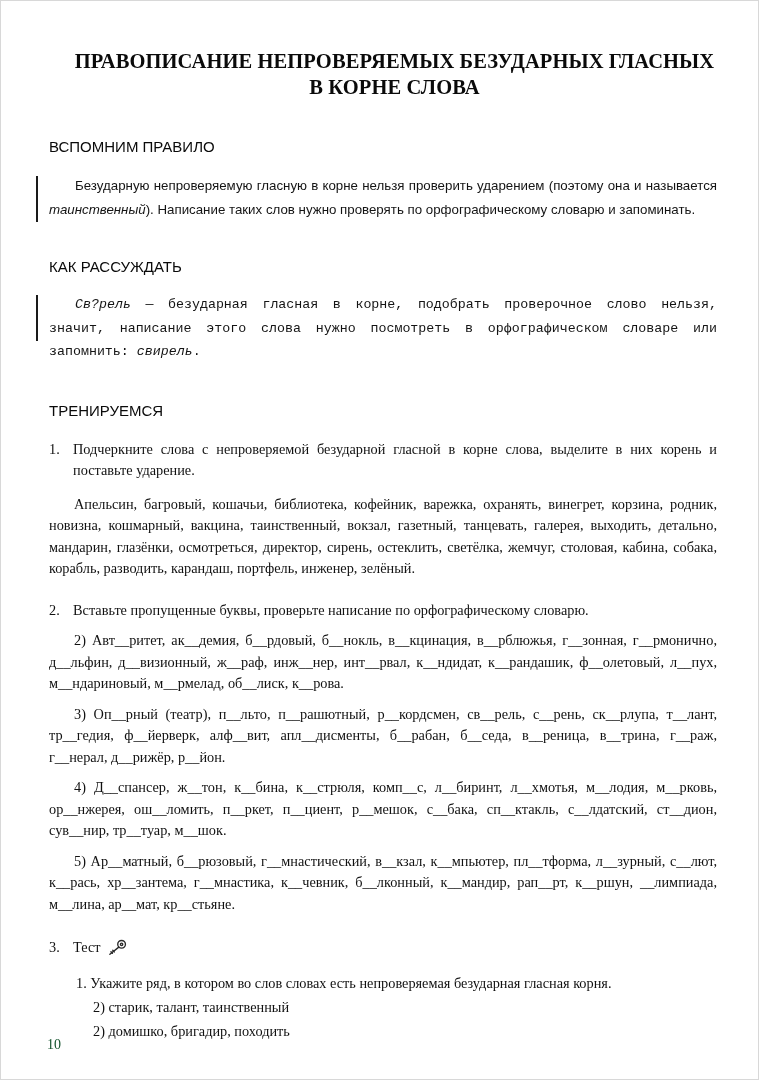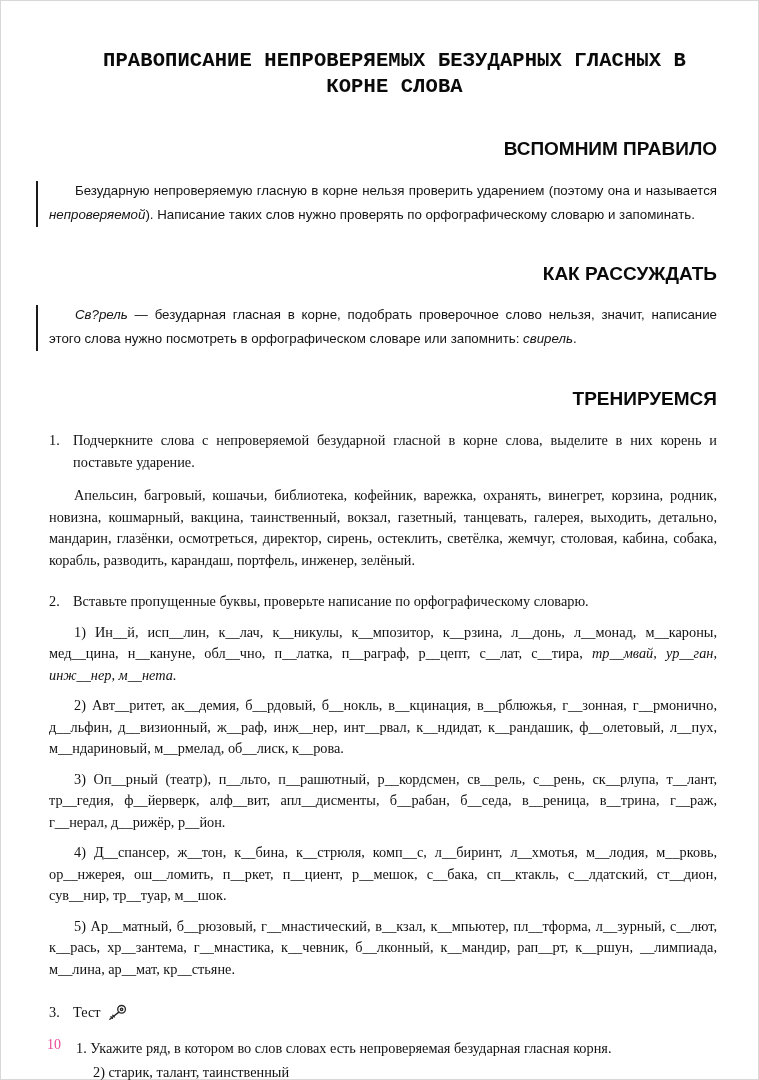--- a/index.html
+++ b/index.html
@@ -27,37 +27,37 @@
   }
   .content {
     position: absolute;
     left: 48px;
     top: 0;
     width: 668px;
   }
 
   
   .title {
-    font-family: Liberation Mono, monospace;
+    font-family: Liberation Serif, serif;
     font-weight: bold;
     font-size: 20.5px;
     line-height: 26px;
     letter-spacing: 0.1px;
     text-align: center;
     margin-top: 47px;
     color: #0a0a0a;
     margin-left: 23px;
   }
 
   
   .section-head {
     font-family: "Liberation Sans", sans-serif;
-    font-weight: bold;
-    font-size: 19px;
-    text-align: right;
+    font-weight: normal;
+    font-size: 15px;
+    text-align: left;
     color: #0a0a0a;
   }
   .sh-rule    { margin-top: 38px; }
   .sh-reason  { margin-top: 37px; }
   .sh-train   { margin-top: 38px; }
 
   
   .callout {
     position: relative;
     font-family: "Liberation Sans", sans-serif;
@@ -71,21 +71,21 @@
   .callout .bar {
     position: absolute;
     left: 0;
     top: 2px;
     width: 2px;
     height: 46px;
     background: #1a1a1a;
   }
   .callout p { margin: 0; text-indent: 26px; }
   .callout.rule   { margin-top: 19px; }
-  .callout.reason { margin-top: 18px; }
+  .callout.reason { margin-top: 18px; font-family: Liberation Mono, monospace; }
   .callout i { font-style: italic; }
 
   
   .ex {
     font-family: "Liberation Serif", serif;
     font-size: 14.3px;
     line-height: 21.5px;
     text-align: justify;
     color: #111111;
   }
@@ -140,35 +140,35 @@
     margin-top: 3px;
   }
 
   
   .page-number {
     position: absolute;
     left: 46px;
     top: 1036px;
     font-family: "Liberation Serif", serif;
     font-size: 14px;
-    color: #ec4899;
+    color: #14532d;
   }
 </style>
 </head>
 <body>
 
 <div class="page">
   <div class="content">
 
     <div class="title">ПРАВОПИСАНИЕ НЕПРОВЕРЯЕМЫХ БЕЗУДАРНЫХ ГЛАСНЫХ В КОРНЕ СЛОВА</div>
 
     <div class="section-head sh-rule">ВСПОМНИМ ПРАВИЛО</div>
     <div class="callout rule">
       <span class="bar"></span>
-      <p><span>Безударную непроверяемую гласную в корне нельзя проверить ударением (поэтому она и называется </span><i>непроверяемой</i><span>). Написание таких слов нужно проверять по орфографическому словарю и запоминать.</span></p>
+      <p><span>Безударную непроверяемую гласную в корне нельзя проверить ударением (поэтому она и называется </span><i>таинственный</i><span>). Написание таких слов нужно проверять по орфографическому словарю и запоминать.</span></p>
     </div>
 
     <div class="section-head sh-reason">КАК РАССУЖДАТЬ</div>
     <div class="callout reason">
       <span class="bar"></span>
       <p><i>Св?рель</i><span> — безударная гласная в корне, подобрать проверочное слово нельзя, значит, написание этого слова нужно посмотреть в орфографическом словаре или запомнить: </span><i>св</i><i>и</i><i>рель</i><span>.</span></p>
     </div>
 
     <div class="section-head sh-train">ТРЕНИРУЕМСЯ</div>
 
@@ -176,21 +176,20 @@
       <div class="ex-num">1.</div>
       <div class="ex-body">Подчеркните слова с непроверяемой безударной гласной в корне слова, выделите в них корень и поставьте ударение.</div>
     </div>
     <div class="ex para">Апельсин, багровый, кошачьи, библиотека, кофейник, варежка, охранять, винегрет, корзина, родник, новизна, кошмарный, вакцина, таинственный, вокзал, газетный, танцевать, галерея, выходить, детально, мандарин, глазёнки, осмотреться, директор, сирень, остеклить, светёлка, жемчуг, столовая, кабина, собака, корабль, разводить, карандаш, портфель, инженер, зелёный.</div>
 
     <div class="ex ex-head">
       <div class="ex-num">2.</div>
       <div class="ex-body">Вставьте пропущенные буквы, проверьте написание по орфографическому словарю.</div>
     </div>
 
-    <div class="ex fill"><span>1)</span> <span>Ин__й, исп__лин, к__лач, к__никулы, к__мпозитор, к__рзина, л__донь, л__монад, м__кароны, мед__цина, н__кануне, обл__чно, п__латка, п__раграф, р__цепт, с__лат, с__тира, </span><i>тр__мвай, ур__ган, инж__нер, м__нета.</i></div>
 
     <div class="ex fill"><span>2)</span> <span>Авт__ритет, ак__демия, б__рдовый, б__нокль, в__кцинация, в__рблюжья, г__зонная, г__рмонично, д__льфин, д__визионный, ж__раф, инж__нер, инт__рвал, к__ндидат, к__рандашик, ф__олетовый, л__пух, м__ндариновый, м__рмелад, об__лиск, к__рова.</span></div>
 
     <div class="ex fill"><span>3)</span> <span>Оп__рный (театр), п__льто, п__рашютный, р__кордсмен, св__рель, с__рень, ск__рлупа, т__лант, тр__гедия, ф__йерверк, алф__вит, апл__дисменты, б__рабан, б__седа, в__реница, в__трина, г__раж, г__нерал, д__рижёр, р__йон.</span></div>
 
     <div class="ex fill"><span>4)</span> <span>Д__спансер, ж__тон, к__бина, к__стрюля, комп__с, л__биринт, л__хмотья, м__лодия, м__рковь, ор__нжерея, ош__ломить, п__ркет, п__циент, р__мешок, с__бака, сп__ктакль, с__лдатский, ст__дион, сув__нир, тр__туар, м__шок.</span></div>
 
     <div class="ex fill"><span>5)</span> <span>Ар__матный, б__рюзовый, г__мнастический, в__кзал, к__мпьютер, пл__тформа, л__зурный, с__лют, к__рась, хр__зантема, г__мнастика, к__чевник, б__лконный, к__мандир, рап__рт, к__ршун, __лимпиада, м__лина, ар__мат, кр__стьяне.</span></div>
 
     <div class="ex test-head">

